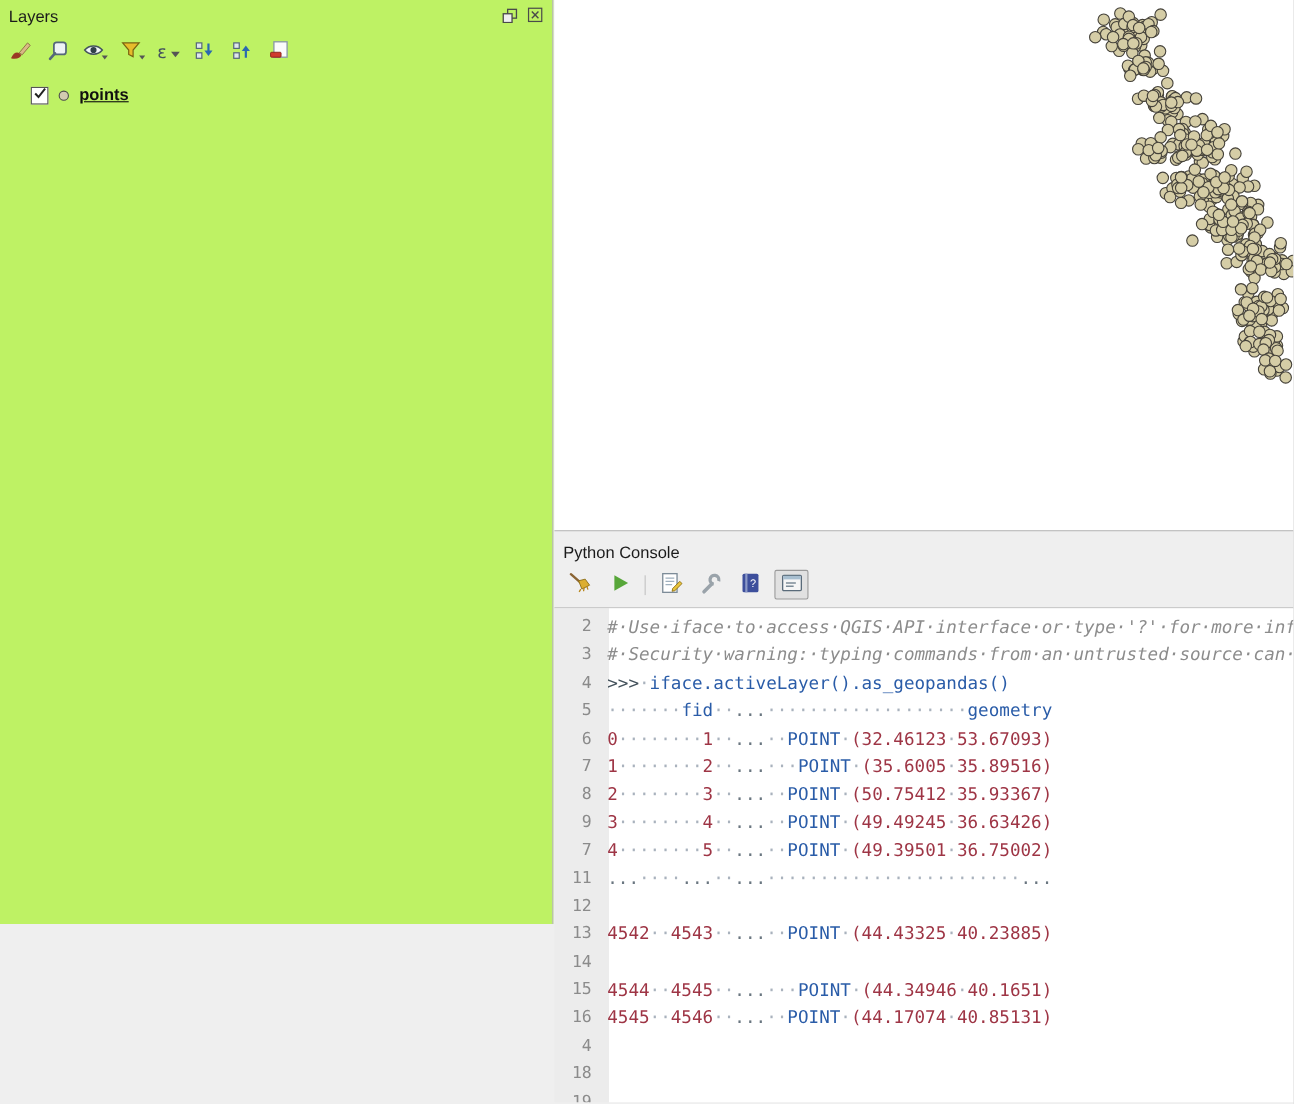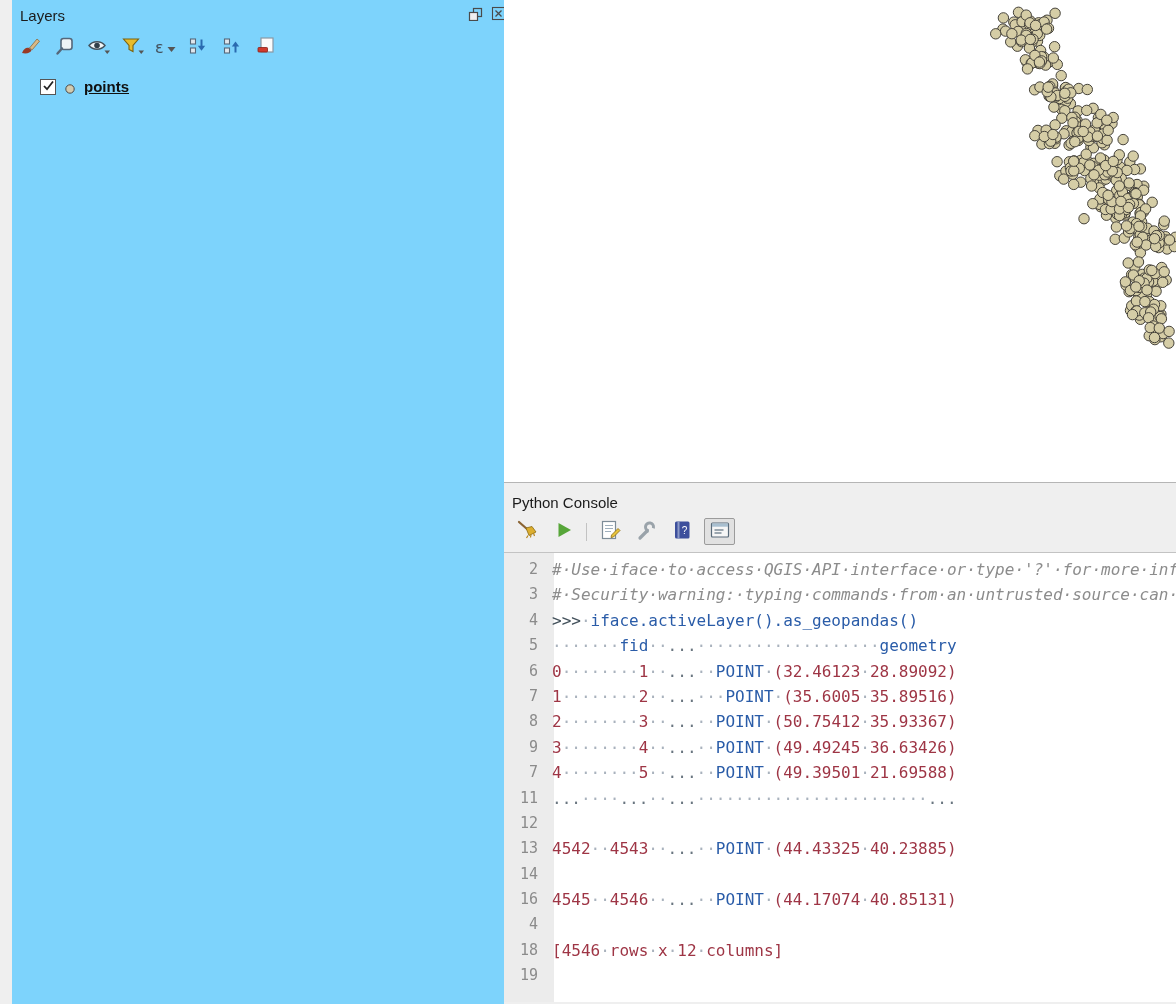--- a/index.html
+++ b/index.html
@@ -2,33 +2,33 @@
 <html><head>
 <meta charset="utf-8">
 <style>
   * { margin:0; padding:0; box-sizing:border-box; }
   html,body { background:#d8d8d8; }
   .app {
     position:relative; width:1176px; height:1004px; overflow:hidden;
     background:#efefef; font-family:"Liberation Sans", sans-serif; color:#1c1c1c;
   }
   
-  .layers-panel { position:absolute; left:12px; top:0; width:503px; height:1004px;
-    background:#7dd3fc; border-right:1px solid #b9b9b9; }
+  .layers-panel { position:absolute; left:0; top:0; width:503px; height:840px;
+    background:#bef264; border-right:1px solid #b9b9b9; }
   .panel-titlebar { display:flex; align-items:center; height:30px; padding:0 8px; }
   .panel-title { font-size:15px; color:#1b1b1b; }
   .tb-spacer { flex:1; }
   .winbtn { background:none; border:none; padding:0; margin-left:8px; cursor:default;
     display:flex; align-items:center; }
   .layers-toolbar { display:flex; align-items:center; gap:8px; padding:6px 4px 4px 6px; }
   .tbtn { background:none; border:none; padding:1px; width:26px; height:24px;
     display:flex; align-items:flex-end; justify-content:center; }
   .eps { font-size:16px; color:#44525e; font-family:"DejaVu Sans", sans-serif; line-height:18px; }
   .epsbtn { display:flex; align-items:center; gap:3px; width:auto; }
-  .layer-row { display:flex; align-items:flex-end; gap:8px; margin:14px 0 0 28px; }
+  .layer-row { display:flex; align-items:center; gap:8px; margin:14px 0 0 28px; }
   .checkbox { width:16px; height:16px; background:#fff; border:1px solid #555;
     display:inline-flex; align-items:center; justify-content:center; }
   .layer-symbol { display:inline-flex; align-items:center; }
   .layer-label { font-size:15px; font-weight:bold; text-decoration:underline; color:#101010; }
   
   .right-pane { position:absolute; left:504px; top:0; width:672px; height:1004px; background:#efefef; }
   .map-canvas { width:672px; height:483px; background:#ffffff; border-bottom:1px solid #b5b5b5; overflow:hidden; }
   .map-canvas svg { display:block; }
   
   .console-panel { width:672px; }
@@ -657,31 +657,32 @@
           </span>
         </button>
       </div>
 
       <div class="console-output">
         <div class="console-lines">
             <div class="crow"><span class="lnum">2</span><span class="ltxt"><span class="cm">#·Use·iface·to·access·QGIS·API·interface·or·type·'?'·for·more·info</span></span></div>
             <div class="crow"><span class="lnum">3</span><span class="ltxt"><span class="cm">#·Security·warning:·typing·commands·from·an·untrusted·source·can·lead·to·data·loss·and/or·leak</span></span></div>
             <div class="crow"><span class="lnum">4</span><span class="ltxt"><span class="pr">&gt;&gt;&gt;</span><span class="ws">·</span><span class="cd">iface.activeLayer().as_geopandas()</span></span></div>
             <div class="crow"><span class="lnum">5</span><span class="ltxt"><span class="ws">·······</span><span class="cd">fid</span><span class="ws">··</span><span class="pl">...</span><span class="ws">···················</span><span class="cd">geometry</span></span></div>
-            <div class="crow"><span class="lnum">6</span><span class="ltxt"><span class="nm">0</span><span class="ws">········</span><span class="nm">1</span><span class="ws">··</span><span class="pl">...</span><span class="ws">··</span><span class="kw">POINT</span><span class="ws">·</span><span class="nm">(32.46123</span><span class="ws">·</span><span class="nm">28.89092)</span></span></div>
+            <div class="crow"><span class="lnum">6</span><span class="ltxt"><span class="nm">0</span><span class="ws">········</span><span class="nm">1</span><span class="ws">··</span><span class="pl">...</span><span class="ws">··</span><span class="kw">POINT</span><span class="ws">·</span><span class="nm">(32.46123</span><span class="ws">·</span><span class="nm">53.67093)</span></span></div>
             <div class="crow"><span class="lnum">7</span><span class="ltxt"><span class="nm">1</span><span class="ws">········</span><span class="nm">2</span><span class="ws">··</span><span class="pl">...</span><span class="ws">···</span><span class="kw">POINT</span><span class="ws">·</span><span class="nm">(35.6005</span><span class="ws">·</span><span class="nm">35.89516)</span></span></div>
             <div class="crow"><span class="lnum">8</span><span class="ltxt"><span class="nm">2</span><span class="ws">········</span><span class="nm">3</span><span class="ws">··</span><span class="pl">...</span><span class="ws">··</span><span class="kw">POINT</span><span class="ws">·</span><span class="nm">(50.75412</span><span class="ws">·</span><span class="nm">35.93367)</span></span></div>
             <div class="crow"><span class="lnum">9</span><span class="ltxt"><span class="nm">3</span><span class="ws">········</span><span class="nm">4</span><span class="ws">··</span><span class="pl">...</span><span class="ws">··</span><span class="kw">POINT</span><span class="ws">·</span><span class="nm">(49.49245</span><span class="ws">·</span><span class="nm">36.63426)</span></span></div>
-            <div class="crow"><span class="lnum">7</span><span class="ltxt"><span class="nm">4</span><span class="ws">········</span><span class="nm">5</span><span class="ws">··</span><span class="pl">...</span><span class="ws">··</span><span class="kw">POINT</span><span class="ws">·</span><span class="nm">(49.39501</span><span class="ws">·</span><span class="nm">21.69588)</span></span></div>
+            <div class="crow"><span class="lnum">7</span><span class="ltxt"><span class="nm">4</span><span class="ws">········</span><span class="nm">5</span><span class="ws">··</span><span class="pl">...</span><span class="ws">··</span><span class="kw">POINT</span><span class="ws">·</span><span class="nm">(49.39501</span><span class="ws">·</span><span class="nm">36.75002)</span></span></div>
             <div class="crow"><span class="lnum">11</span><span class="ltxt"><span class="pl">...</span><span class="ws">····</span><span class="pl">...</span><span class="ws">··</span><span class="pl">...</span><span class="ws">························</span><span class="pl">...</span></span></div>
             <div class="crow"><span class="lnum">12</span></div>
             <div class="crow"><span class="lnum">13</span><span class="ltxt"><span class="nm">4542</span><span class="ws">··</span><span class="nm">4543</span><span class="ws">··</span><span class="pl">...</span><span class="ws">··</span><span class="kw">POINT</span><span class="ws">·</span><span class="nm">(44.43325</span><span class="ws">·</span><span class="nm">40.23885)</span></span></div>
             <div class="crow"><span class="lnum">14</span></div>
+            <div class="crow"><span class="lnum">15</span><span class="ltxt"><span class="nm">4544</span><span class="ws">··</span><span class="nm">4545</span><span class="ws">··</span><span class="pl">...</span><span class="ws">···</span><span class="kw">POINT</span><span class="ws">·</span><span class="nm">(44.34946</span><span class="ws">·</span><span class="nm">40.1651)</span></span></div>
             <div class="crow"><span class="lnum">16</span><span class="ltxt"><span class="nm">4545</span><span class="ws">··</span><span class="nm">4546</span><span class="ws">··</span><span class="pl">...</span><span class="ws">··</span><span class="kw">POINT</span><span class="ws">·</span><span class="nm">(44.17074</span><span class="ws">·</span><span class="nm">40.85131)</span></span></div>
             <div class="crow"><span class="lnum">4</span><span class="ltxt"></span></div>
-            <div class="crow"><span class="lnum">18</span><span class="ltxt"><span class="nm">[4546</span><span class="ws">·</span><span class="nm">rows</span><span class="ws">·</span><span class="nm">x</span><span class="ws">·</span><span class="nm">12</span><span class="ws">·</span><span class="nm">columns]</span></span></div>
+            <div class="crow"><span class="lnum">18</span></div>
             <div class="crow"><span class="lnum">19</span><span class="ltxt"></span></div>
           </div>
       </div>
     </div>
   </section>
 
 </div>
 
 </body></html>

